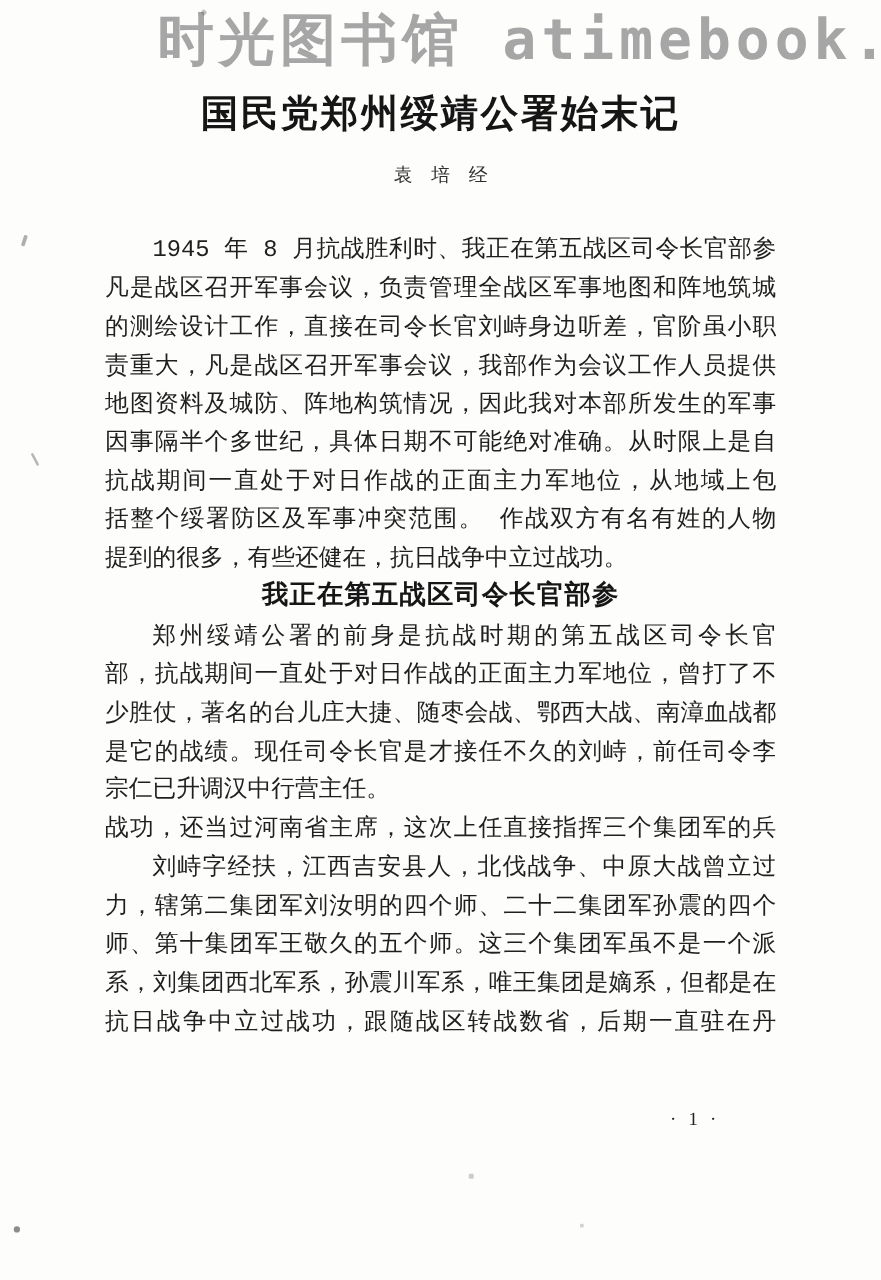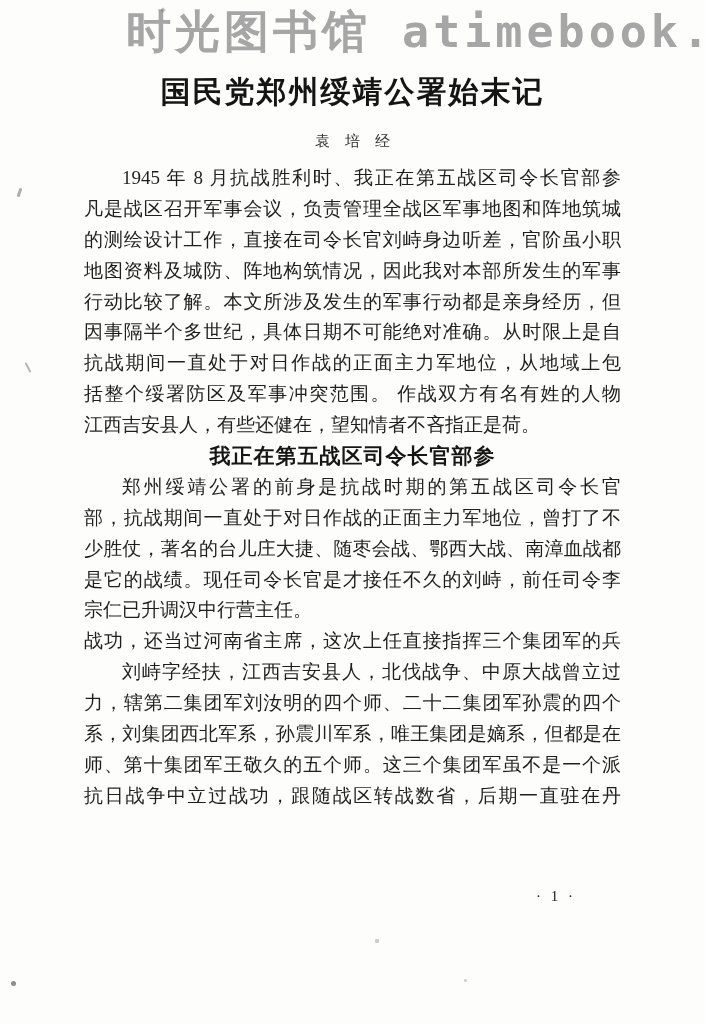--- a/index.html
+++ b/index.html
@@ -18,21 +18,21 @@
   .content { position:absolute; left:84px; top:0; width:537px; }
   .title {
     margin:70px 0 0; text-align:center;
     font-size:30px; font-weight:600; letter-spacing:2px; line-height:44px;
     color:#151515;
   }
   .author {
     margin-top:13px; text-align:center;
     font-size:15px; line-height:28px; color:#2e2e2e;
   }
-  .article-body { margin-top:8px; font-size:19px; line-height:30.9px; }
+  .article-body { margin-top:30px; font-size:19px; line-height:30.9px;font-family:Liberation Mono, monospace; }
   .line {
     text-align:justify; text-align-last:justify;
     text-justify:inter-ideograph;
     white-space:normal; overflow:hidden; height:30.9px;
   }
   .line.lastline { text-align-last:left; }
   .line.indent { text-indent:2em; }
   .section-heading {
     font-weight:bold; text-align:center;
     font-size:21px; line-height:30.9px; letter-spacing:1px;
@@ -53,41 +53,41 @@
 <div class="watermark" style="color: rgb(166, 166, 166);">时光图书馆 atimebook.c</div>
 
 <div class="content">
   <h1 class="title">国民党郑州绥靖公署始末记</h1>
   <div class="author">袁　培　经</div>
   <div class="article-body">
       <div class="paragraph">
         <div class="line indent">1945 年 8 月抗战胜利时、我正在第五战区司令长官部参</div>
         <div class="line">凡是战区召开军事会议，负责管理全战区军事地图和阵地筑城</div>
         <div class="line">的测绘设计工作，直接在司令长官刘峙身边听差，官阶虽小职</div>
+        <div class="line">责重大，凡是战区召开军事会议，我部作为会议工作人员提供</div>
         <div class="line">地图资料及城防、阵地构筑情况，因此我对本部所发生的军事</div>
-        <div class="line">行动比较了解。本文所涉及发生的军事行动都是亲身经历，但</div>
         <div class="line">因事隔半个多世纪，具体日期不可能绝对准确。从时限上是自</div>
         <div class="line">抗战期间一直处于对日作战的正面主力军地位，从地域上包</div>
         <div class="line">括整个绥署防区及军事冲突范围。 作战双方有名有姓的人物</div>
-        <div class="line lastline">江西吉安县人，有些还健在，望知情者不吝指正是荷。</div>
+        <div class="line lastline">提到的很多，有些还健在，抗日战争中立过战功。</div>
       </div>
       <div class="section-heading">我正在第五战区司令长官部参</div>
       <div class="paragraph">
         <div class="line indent">郑州绥靖公署的前身是抗战时期的第五战区司令长官</div>
         <div class="line">部，抗战期间一直处于对日作战的正面主力军地位，曾打了不</div>
         <div class="line">少胜仗，著名的台儿庄大捷、随枣会战、鄂西大战、南漳血战都</div>
         <div class="line">是它的战绩。现任司令长官是才接任不久的刘峙，前任司令李</div>
         <div class="line lastline">宗仁已升调汉中行营主任。</div>
       </div>
       <div class="paragraph">
         <div class="line">战功，还当过河南省主席，这次上任直接指挥三个集团军的兵</div>
         <div class="line indent">刘峙字经扶，江西吉安县人，北伐战争、中原大战曾立过</div>
         <div class="line">力，辖第二集团军刘汝明的四个师、二十二集团军孙震的四个</div>
+        <div class="line">师、第十集团军王敬久的五个师。这三个集团军虽不是一个派</div>
         <div class="line">系，刘集团西北军系，孙震川军系，唯王集团是嫡系，但都是在</div>
-        <div class="line">师、第十集团军王敬久的五个师。这三个集团军虽不是一个派</div>
         <div class="line">抗日战争中立过战功，跟随战区转战数省，后期一直驻在丹</div>
       </div>
     </div>
 </div>
 
 <div class="pageno">· 1 ·</div>
 
 <div class="speck" id="speck-1"></div>
 <div class="speck" id="speck-2"></div>
 <div class="speck" id="speck-3"></div>

